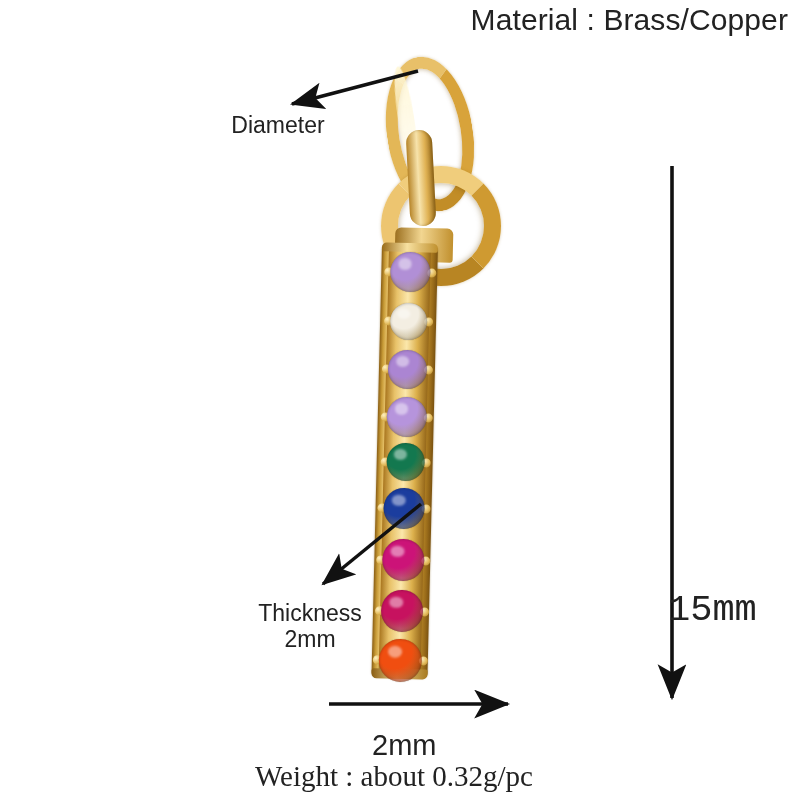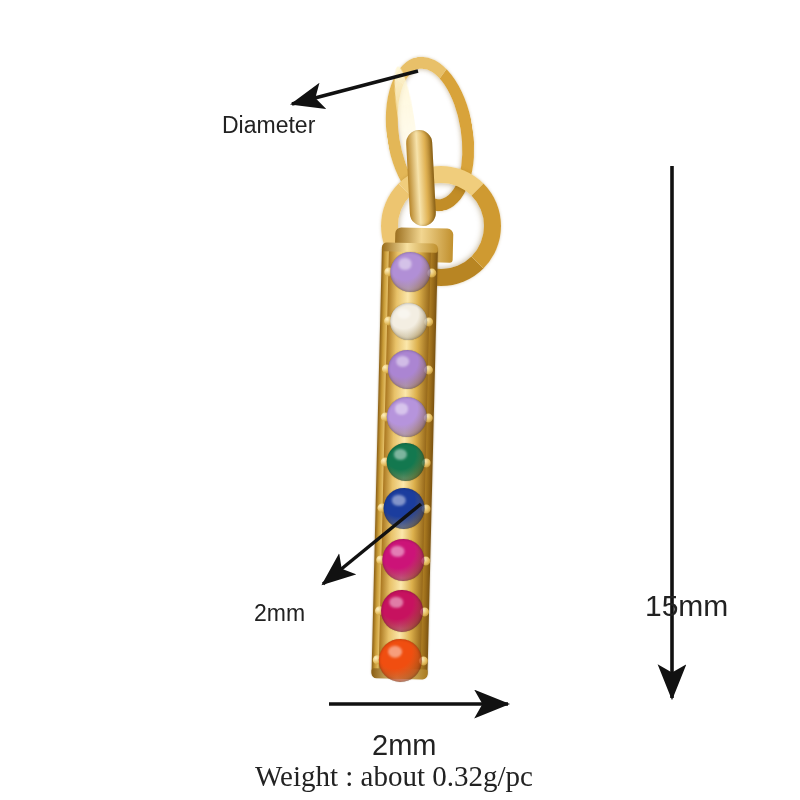--- a/index.html
+++ b/index.html
@@ -9,24 +9,24 @@
     font-family:"Liberation Sans", sans-serif;
     color:#1a1a1a;
     overflow:hidden;
     position:relative;
   }
   #stage{position:absolute;inset:0;width:800px;height:800px;}
 
   .txt{position:absolute;white-space:pre;color:#222;}
   #material-text{right:12px;top:3px;font-size:30px;letter-spacing:.1px;}
   #weight-text{left:255px;top:760px;font-size:29px;font-family:Liberation Serif, serif;}
-  #dim-right-text{left:645px;top:589px;font-size:30px;}
+  #dim-right-text{left:668px;top:589px;font-size:37px;font-family:Liberation Mono, monospace;}
   #dim-bottom-text{left:372px;top:729px;font-size:29px;}
 
-  .calloutbox{position:absolute;font-size:23px;line-height:26px;color:#222;}
+  .calloutbox{position:absolute;text-align:center;font-size:23px;line-height:26px;color:#222;}
   #diameter-label{left:222px;top:112px;width:112px;}
   #thickness-label{left:254px;top:600px;width:112px;}
 
   svg{position:absolute;left:0;top:0;overflow:visible;}
   #annot-layer{width:800px;height:800px;}
 
   
   #pendant{position:absolute;left:0;top:0;width:800px;height:800px;}
 
   .bar-wrap{position:absolute;left:374px;top:245px;width:72px;height:435px;
@@ -130,26 +130,28 @@
 
     <line x1="418" y1="71" x2="292" y2="104" stroke="#111" stroke-width="3.4" marker-end="url(#ah)"></line>
 
     <line x1="421" y1="504" x2="323" y2="584" stroke="#111" stroke-width="3.4" marker-end="url(#ah)"></line>
 
     <line x1="672" y1="166" x2="672" y2="698" stroke="#111" stroke-width="3.6" marker-end="url(#ah)"></line>
 
     <line x1="329" y1="704" x2="508" y2="704" stroke="#111" stroke-width="3.6" marker-end="url(#ah)"></line>
   </svg>
 
+  <div class="txt" id="material-text">Material : Brass/Copper</div>
 
   <div class="calloutbox" id="diameter-label">
     <div>Diameter</div>
   </div>
 
   <div class="calloutbox" id="thickness-label">
+    <div>Thickness</div>
     <div>2mm</div>
   </div>
 
   <div class="txt" id="dim-right-text">15mm</div>
 
   <div class="txt" id="dim-bottom-text">2mm</div>
 
   <div class="txt" id="weight-text">Weight : about 0.32g/pc</div>
 </div>
 

